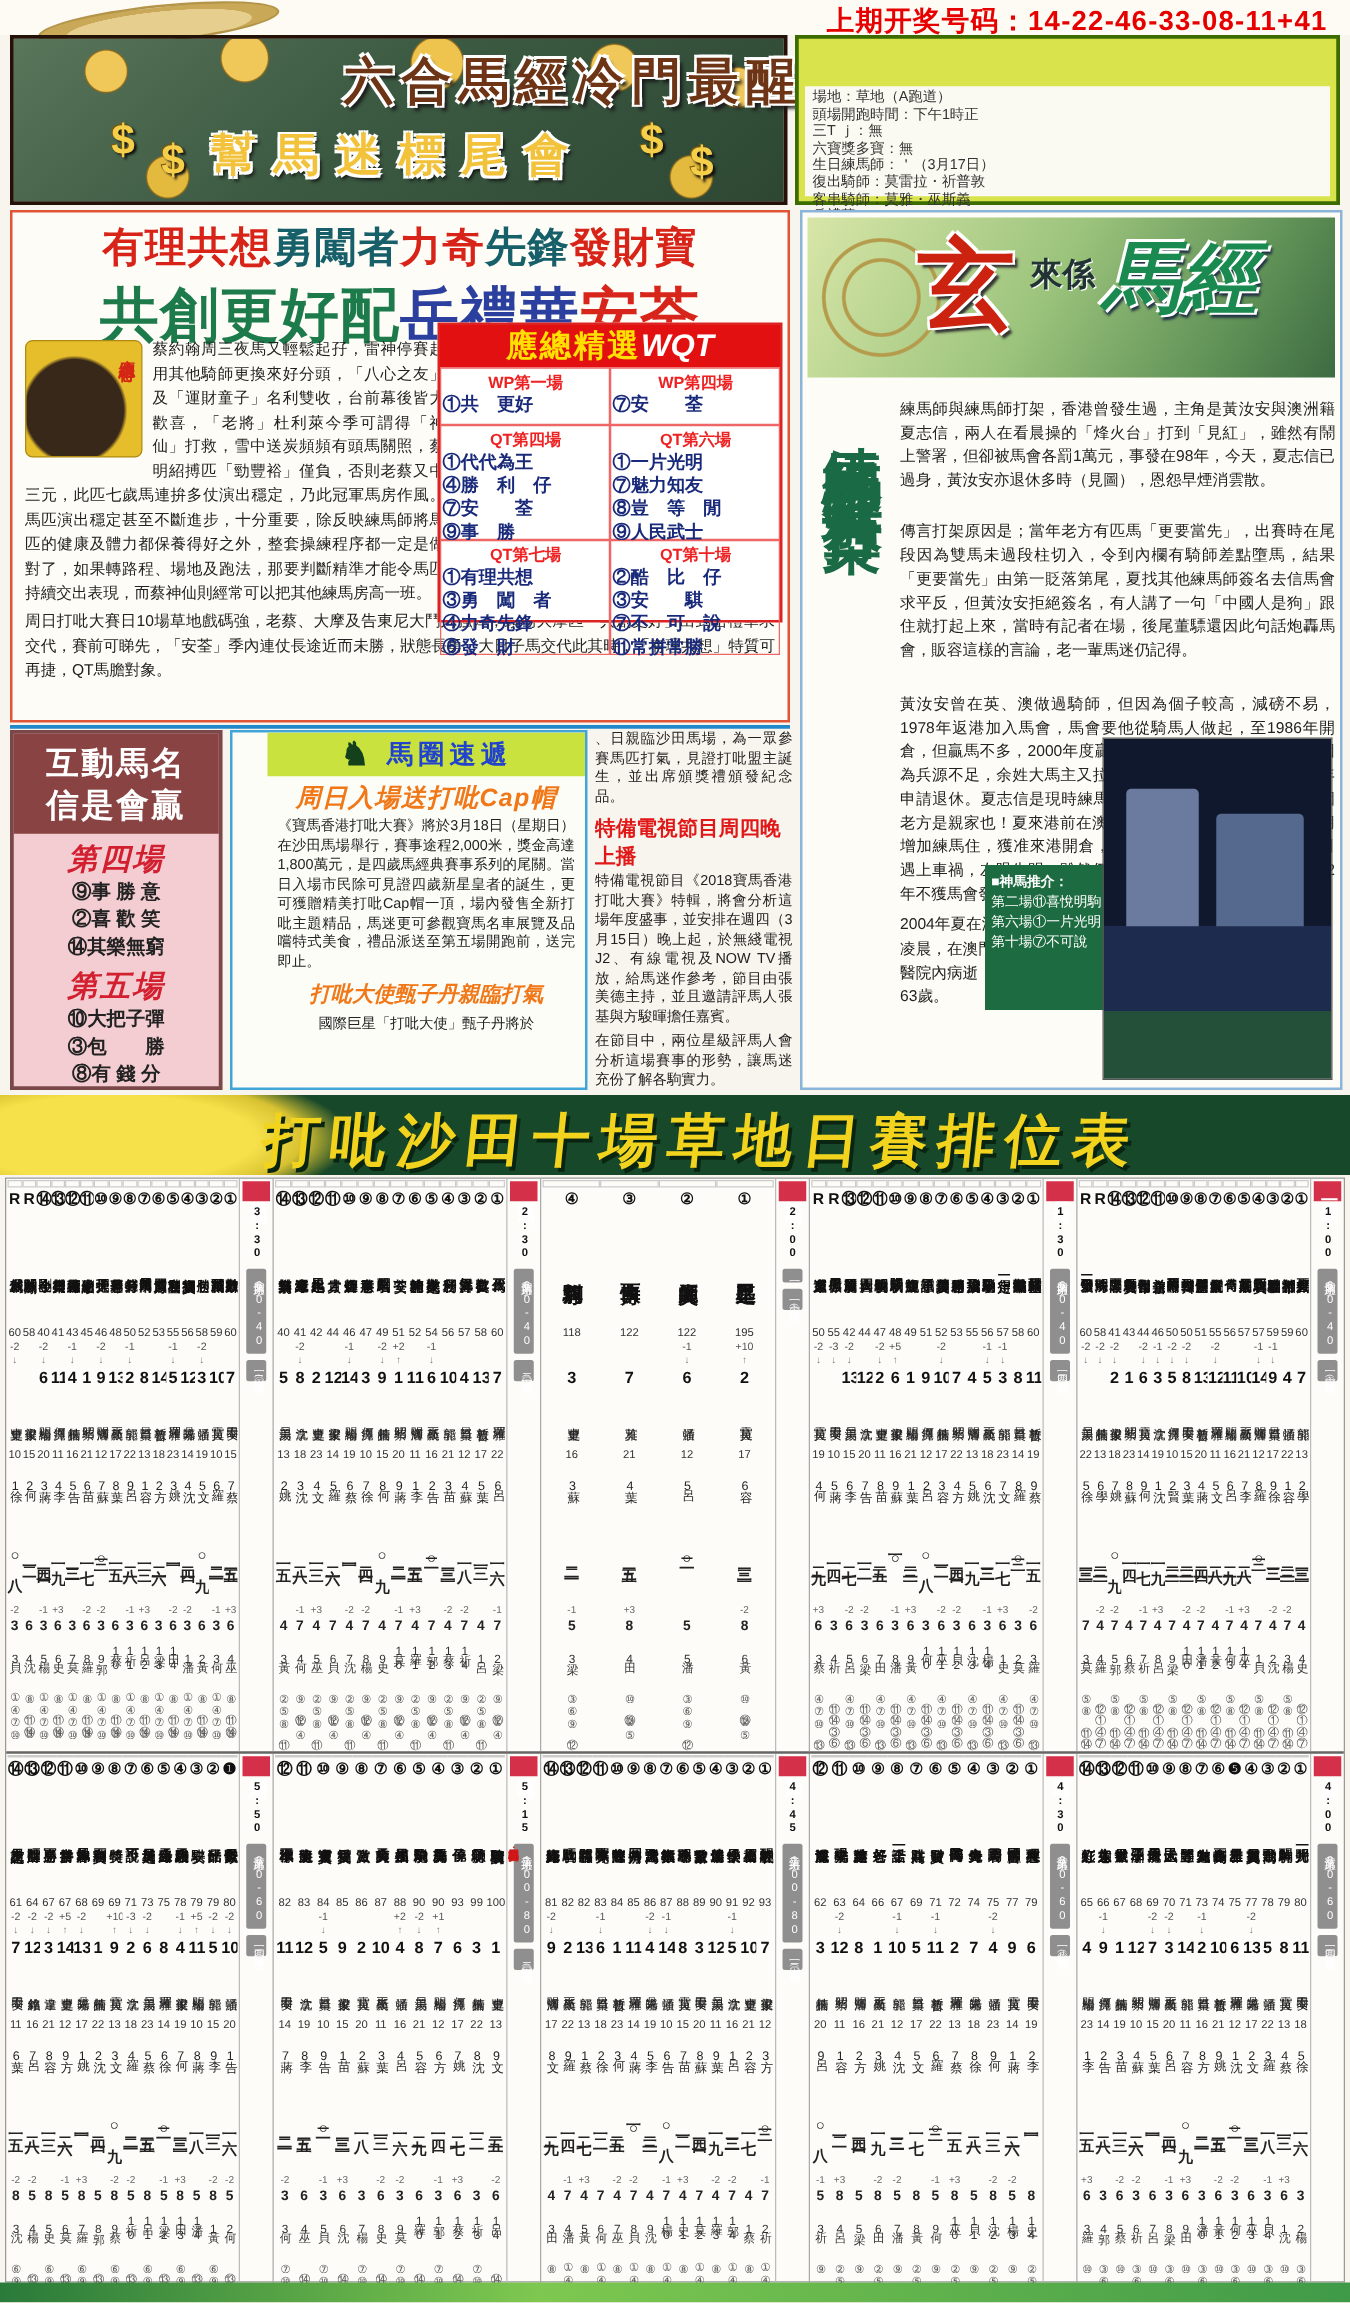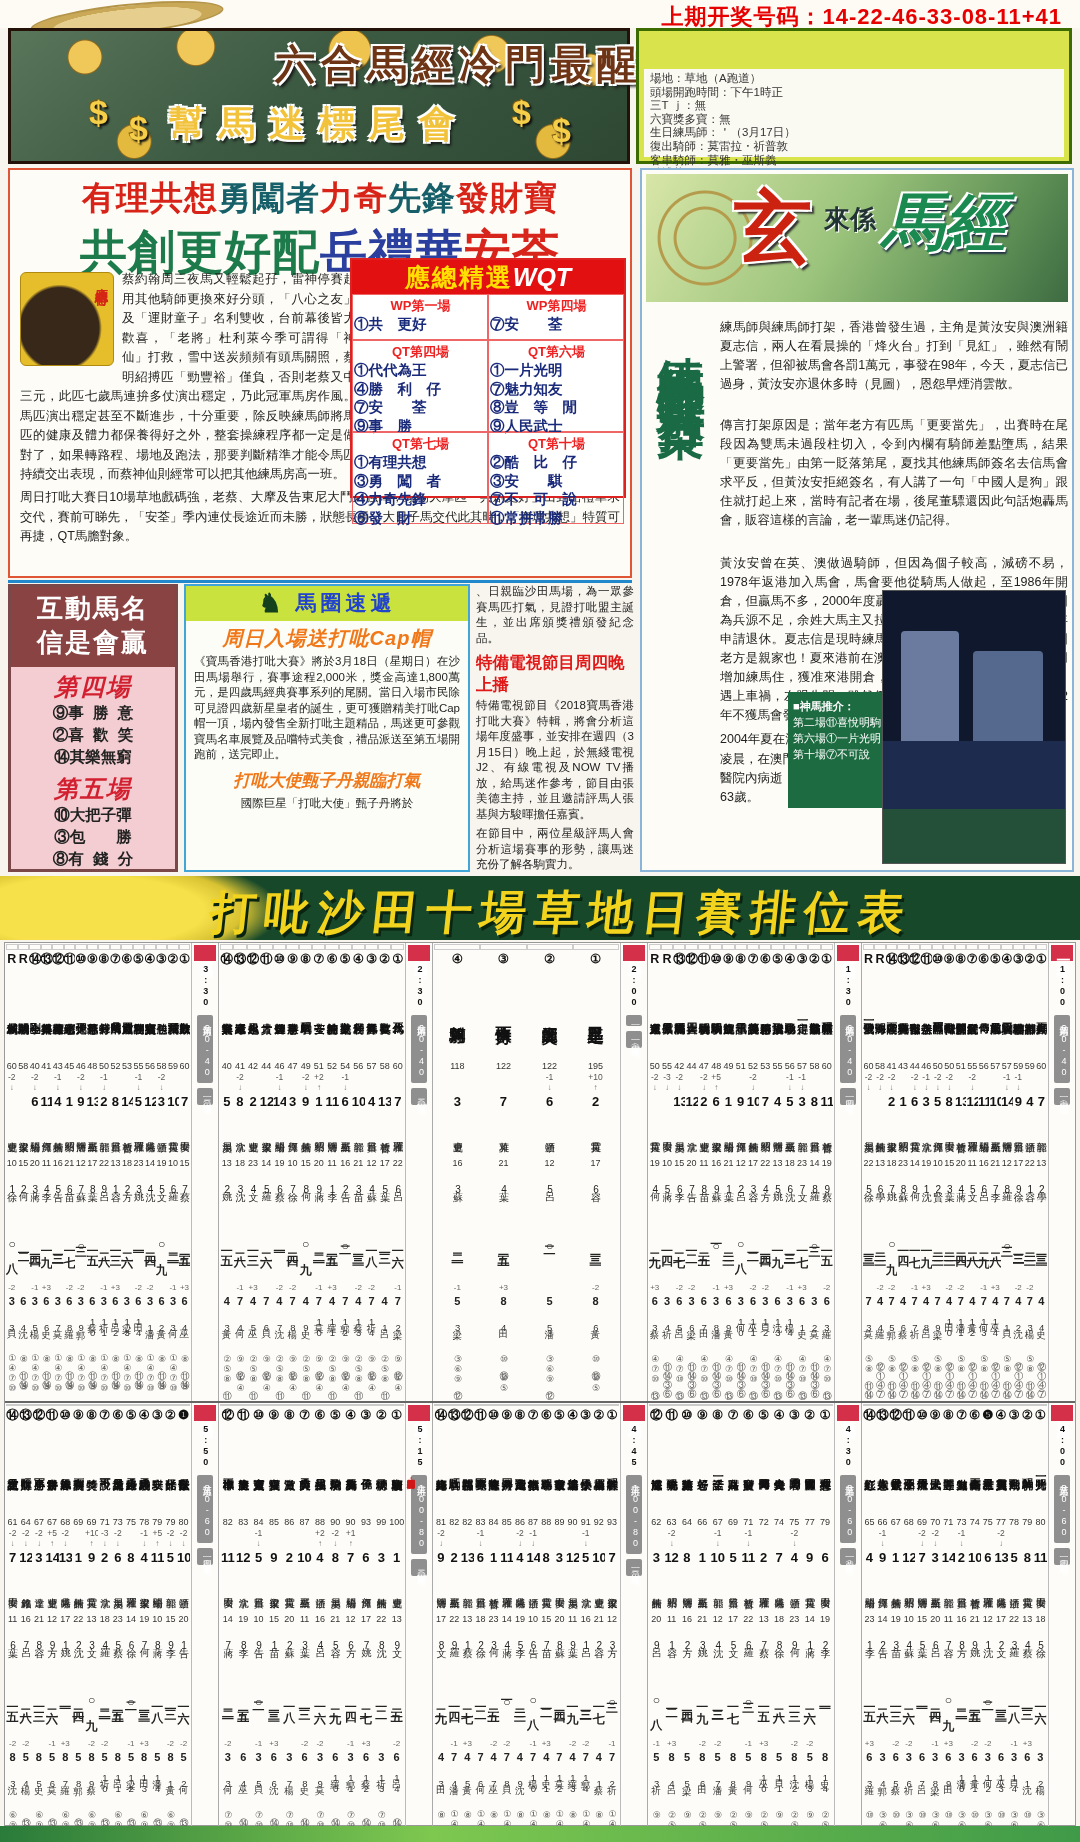--- a/index.html
+++ b/index.html
@@ -68,30 +68,30 @@
   #wqt-head{height:34px;background:#e21010;text-align:center;line-height:34px;}
   #wqt-head .y{color:#ffe000;font-size:25px;font-weight:900;letter-spacing:2px;}
   #wqt-head .w{color:#fff;font-size:25px;font-weight:900;font-style:italic;}
   #wqt-grid{display:grid;grid-template-columns:1fr 1fr;grid-template-rows:46px 92px 92px;}
   .wqt-cell{border:1px solid #e66;padding:2px 0 0 1px;}
   .wqt-h{color:#e22;font-size:13px;font-weight:bold;text-align:center;}
   .wqt-i{color:#1a2a7a;font-size:14.5px;font-weight:bold;line-height:18.5px;}
 
   
   #interactive{left:8px;top:584px;width:170px;height:288px;border:3px solid #7a4848;box-sizing:border-box;
-        background:#f3cdd1;font-family:Liberation Mono, monospace;}
+        background:#f3cdd1;}
   #inter-head{background:#8a4343;color:#fff;text-align:center;font-size:26px;font-weight:900;
         padding:6px 0;line-height:34px;letter-spacing:2px;}
   .inter-sec-h{text-align:center;color:#d32030;font-size:24px;font-weight:900;font-style:italic;
         margin-top:4px;letter-spacing:2px;}
   .inter-item{text-align:center;font-size:15.5px;font-weight:bold;color:#222;line-height:22px;}
 
   
   #express{left:184px;top:584px;width:286px;height:288px;border:2px solid #42a5d8;box-sizing:border-box;
-        background:#fdfdf8;overflow:hidden;}
+        background:#fdfdf8;overflow:hidden;padding-left:28px;}
   #exp-head{background:#c9e23e;text-align:center;font-size:21px;font-weight:900;color:#2244cc;
         letter-spacing:4px;padding:2px 0;}
   #exp-h1{color:#f07818;font-size:20px;font-weight:900;text-align:center;margin:4px 0 2px 0;
         font-style:italic;letter-spacing:1px;}
   #exp-body{font-size:11.5px;line-height:15.5px;padding:0 8px;text-align:justify;color:#222;}
   #exp-h2{color:#f07818;font-size:17px;font-weight:900;font-style:italic;text-align:center;margin-top:6px;}
   #exp-tail{font-size:11.5px;text-align:center;color:#222;margin-top:4px;}
 
   
   #tv-col{left:476px;top:584px;width:158px;height:288px;overflow:hidden;}

